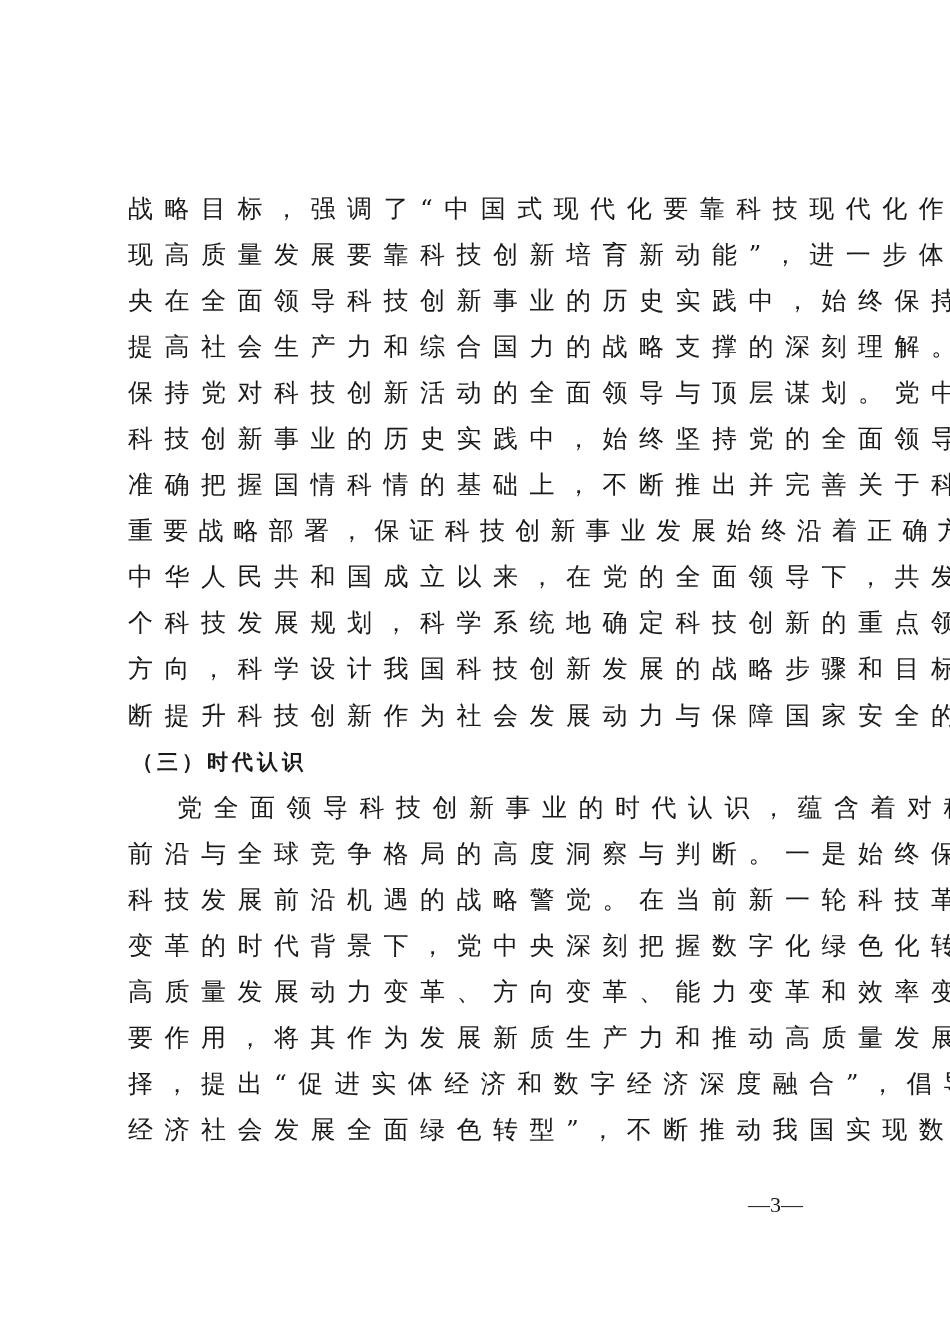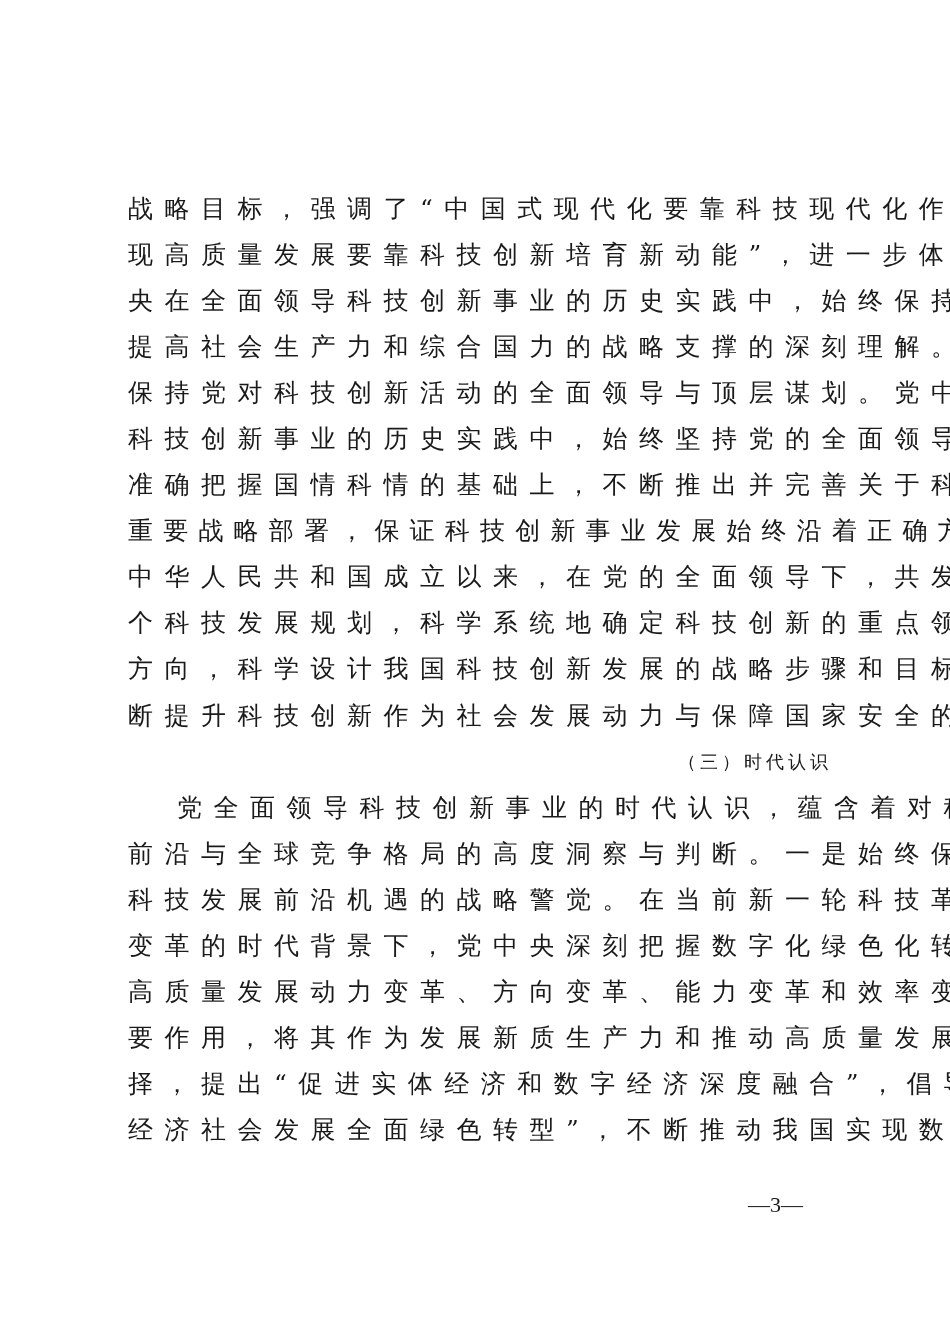--- a/index.html
+++ b/index.html
@@ -11,22 +11,22 @@
     color: #1a1a1a;
   }
   .line {
     height: 46.05px; line-height: 46.05px;
     font-size: 25px; letter-spacing: 11.5px;
     white-space: nowrap;
   }
   .line.indent { padding-left: 49px; }
   .heading {
     height: 46.05px; line-height: 46.05px;
-    font-size: 18px; letter-spacing: 4px;
-    font-weight: normal; text-align: right; white-space: nowrap;
+    font-size: 21px; letter-spacing: 4px;
+    font-weight: bold; text-align: left; white-space: nowrap;
     width: 700px; padding-left: 4px;
   }
   .page-number {
     position: absolute; top: 1192px; left: 748px;
     font-family: "Liberation Serif", "DejaVu Serif", serif;
     font-size: 22px; color: #1a1a1a; white-space: nowrap;
   }
 </style>
 </head>
 <body>

